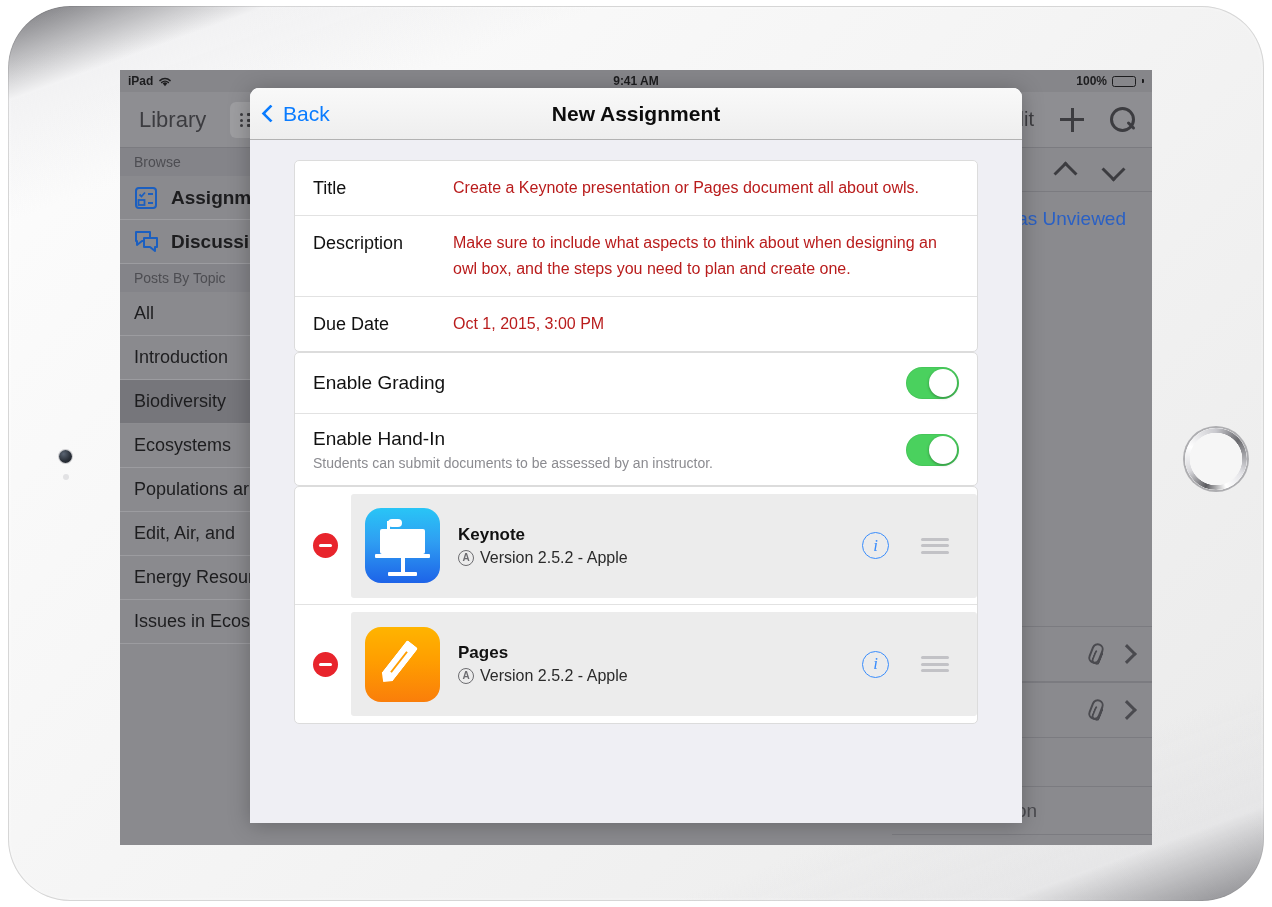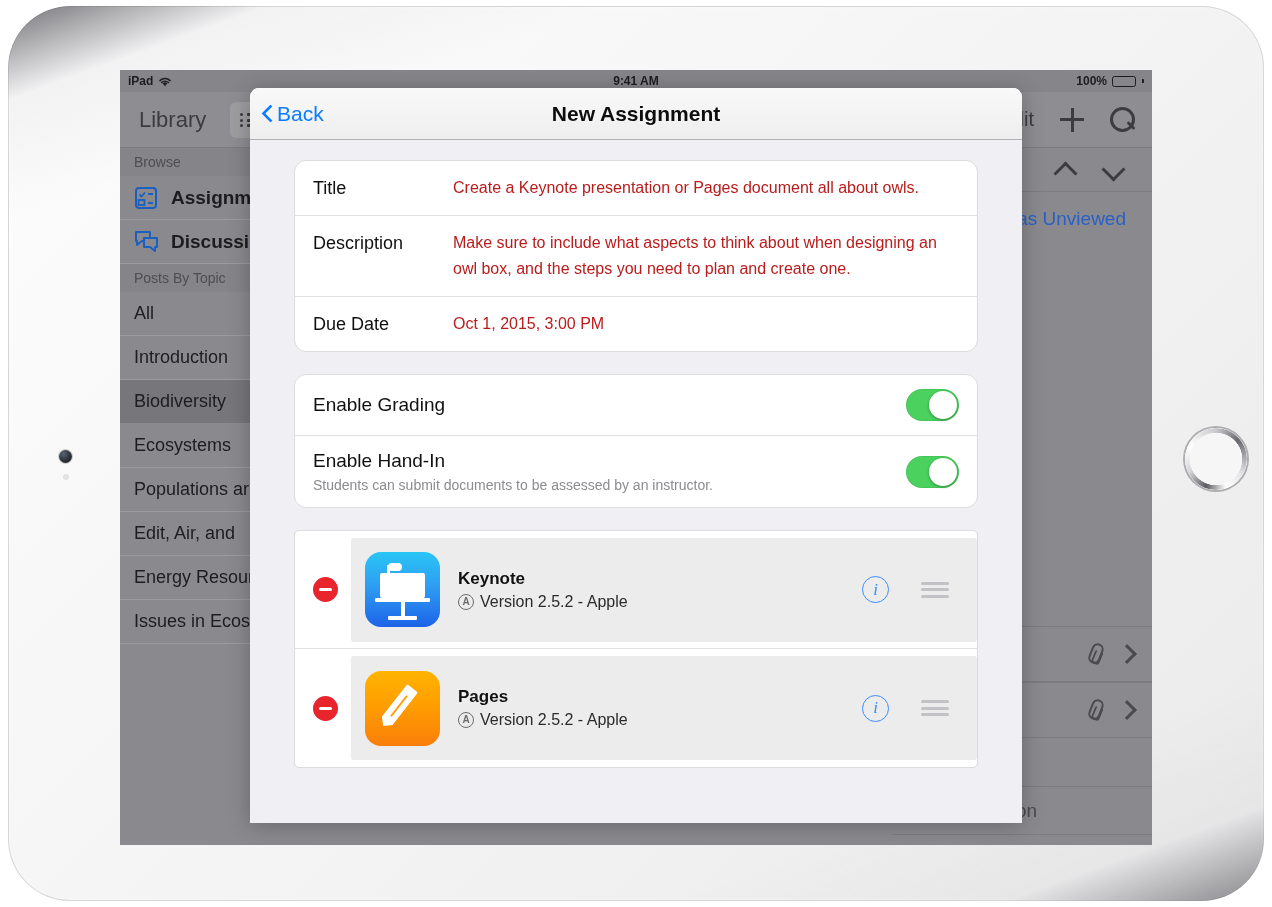--- a/index.html
+++ b/index.html
@@ -208,37 +208,37 @@
     box-shadow: 0 2px 22px rgba(0,0,0,0.26);
     overflow: hidden;
   }
   #modal-navbar {
     position: relative; height: 52px;
     background: linear-gradient(#f9f9f9,#eeeeee);
     border-bottom: 1px solid #b2b2b2;
     display: flex; align-items: center;
   }
   #back-button {
-    display: flex; align-items: center; gap: 0; margin-left: 14px;
+    display: flex; align-items: center; gap: 6px; margin-left: 14px;
     font-size: 21px; color: #0a7cff; cursor: pointer;
   }
   .back-chevron {
     width: 13px; height: 13px;
     border-left: 3.4px solid #0a7cff; border-bottom: 3.4px solid #0a7cff;
     transform: rotate(45deg); border-radius: 1px;
   }
   #modal-title {
     position: absolute; left: 0; width: 772px; text-align: center;
     font-size: 21px; font-weight: bold; color: #0d0d0d;
   }
   #modal-body { padding: 20px 44px 0 44px; }
 
   .group {
-    background: #ffffff; border-radius: 12px; overflow: hidden;
-    border: 1px solid #dcdcdc; margin-bottom: 22px;
+    background: #ffffff; border-radius: 5px; overflow: hidden;
+    border: 1px solid #dcdcdc; 
   }
   .frow {
     display: flex; align-items: flex-start; padding: 14px 18px;
     border-bottom: 1px solid #e2e2e2; min-height: 46px;
   }
   .frow:last-child { border-bottom: none; }
   .flabel { width: 140px; flex: 0 0 140px; font-size: 18px; color: #111; line-height: 26px; }
   .fvalue { flex: 1; font-size: 16px; color: #b91c1c; line-height: 26px; }
 
   .trow {

